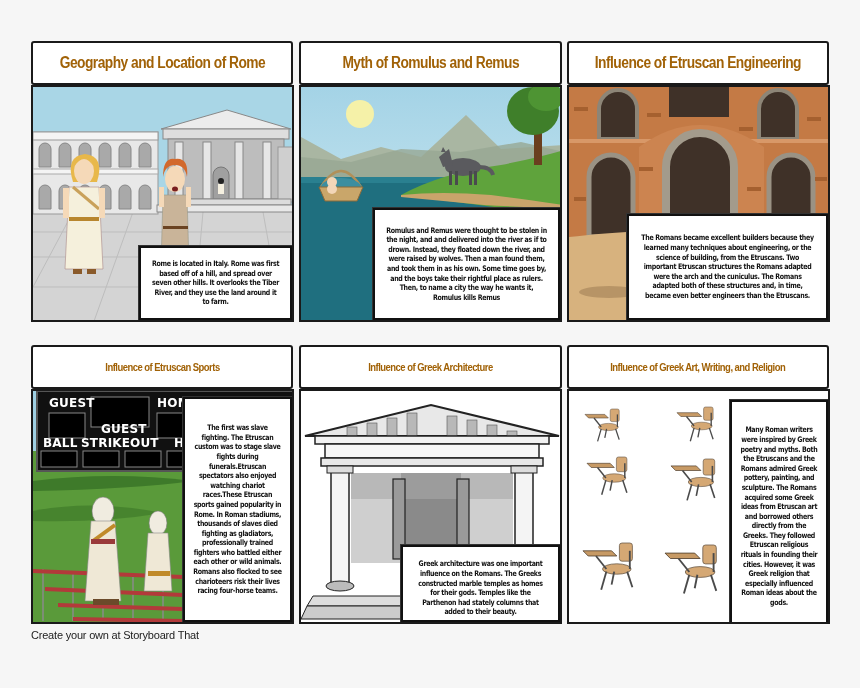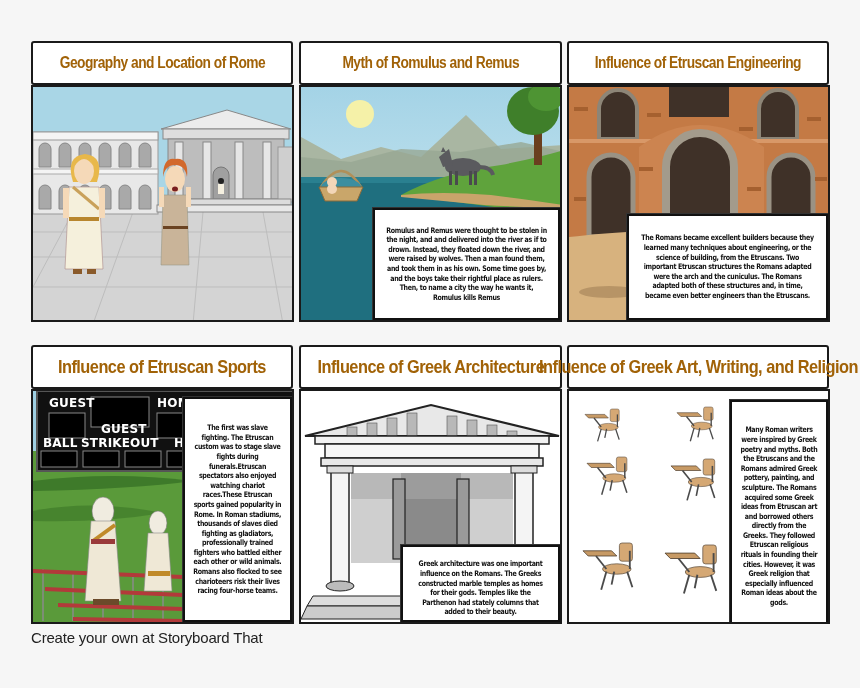--- a/index.html
+++ b/index.html
@@ -8,41 +8,41 @@
 
   .title-box {
     position: absolute; height: 44px; background: #fff;
     border: 2px solid #1a1a1a; border-radius: 3px;
     display: flex; align-items: center; justify-content: center;
     font-family: Liberation Sans, sans-serif; font-weight: bold;
     color: #a16207; letter-spacing: -0.6px; white-space: nowrap;
   }
   .title-box span { display: block; transform: scaleX(0.86); }
   .title-big { font-size: 16px; }
-  .title-small { font-size: 19px; }
+  .title-small { font-size: 11px; }
 
   .scene {
     position: absolute; width: 263px; height: 237px;
     border: 2px solid #1a1a1a; overflow: hidden;
   }
   .scene svg { position: absolute; left: 0; top: 0; }
 
   .caption {
     position: absolute; background: #fff; border: 2px solid #111;
     display: flex; align-items: center; justify-content: center;
     text-align: center; color: #111;
     font-family: "DejaVu Sans Condensed", "DejaVu Sans", sans-serif;
     font-weight: bold; font-size: 7.6px; line-height: 9.6px;
     letter-spacing: -0.35px; padding: 3px 4px; box-shadow: 0 0 0 1px #333;
   }
   .caption p { transform: scaleX(0.92); }
 
   .footer {
     position: absolute; left: 31px; top: 629px;
-    font-size: 15px; color: #222; letter-spacing: -0.2px;
+    font-size: 11px; color: #222; letter-spacing: -0.2px;
   }
 
   .board-label {
     position: absolute; color: #fff; font-weight: bold;
     font-size: 12px; letter-spacing: 0.2px;
     font-family: "DejaVu Sans", sans-serif;
   }
 </style>
 </head>
 <body>
@@ -123,20 +123,23 @@
     <g>
       <ellipse cx="142" cy="92" rx="10" ry="13" fill="#f5d9b8"></ellipse>
       <path d="M130 90 q0 -20 12 -18 q14 -2 12 18 q-2 -12 -12 -12 q-10 0 -12 12z" fill="#d2692d"></path>
       <ellipse cx="142" cy="102" rx="3" ry="2.5" fill="#7a1f1f"></ellipse>
       <path d="M130 108 h24 l2 70 h-28z" fill="#c9b499" stroke="#998" stroke-width="0.6"></path>
       <rect x="130" y="139" width="25" height="3" fill="#6a4322"></rect>
       <rect x="126" y="100" width="5" height="20" fill="#f5d9b8"></rect>
       <rect x="153" y="100" width="5" height="20" fill="#f5d9b8"></rect>
     </g>
   </svg>
+  <div class="caption" style="left:106px;top:159px;width:153px;height:74px;">
+    <p>Rome is located in Italy. Rome was first based off of a hill, and spread over seven other hills. It overlooks the Tiber River, and they use the land around it to farm.</p>
+  </div>
 </div>
 
 <div class="scene" style="left:299px;top:85px;">
   <svg width="263" height="237" viewBox="0 0 263 237">
     <defs>
       <linearGradient id="sky2" x1="0" y1="0" x2="0" y2="1">
         <stop offset="0" stop-color="#a4d3e6"></stop>
           <stop offset="1" stop-color="#d8eef4"></stop>
       </linearGradient>
     </defs>

